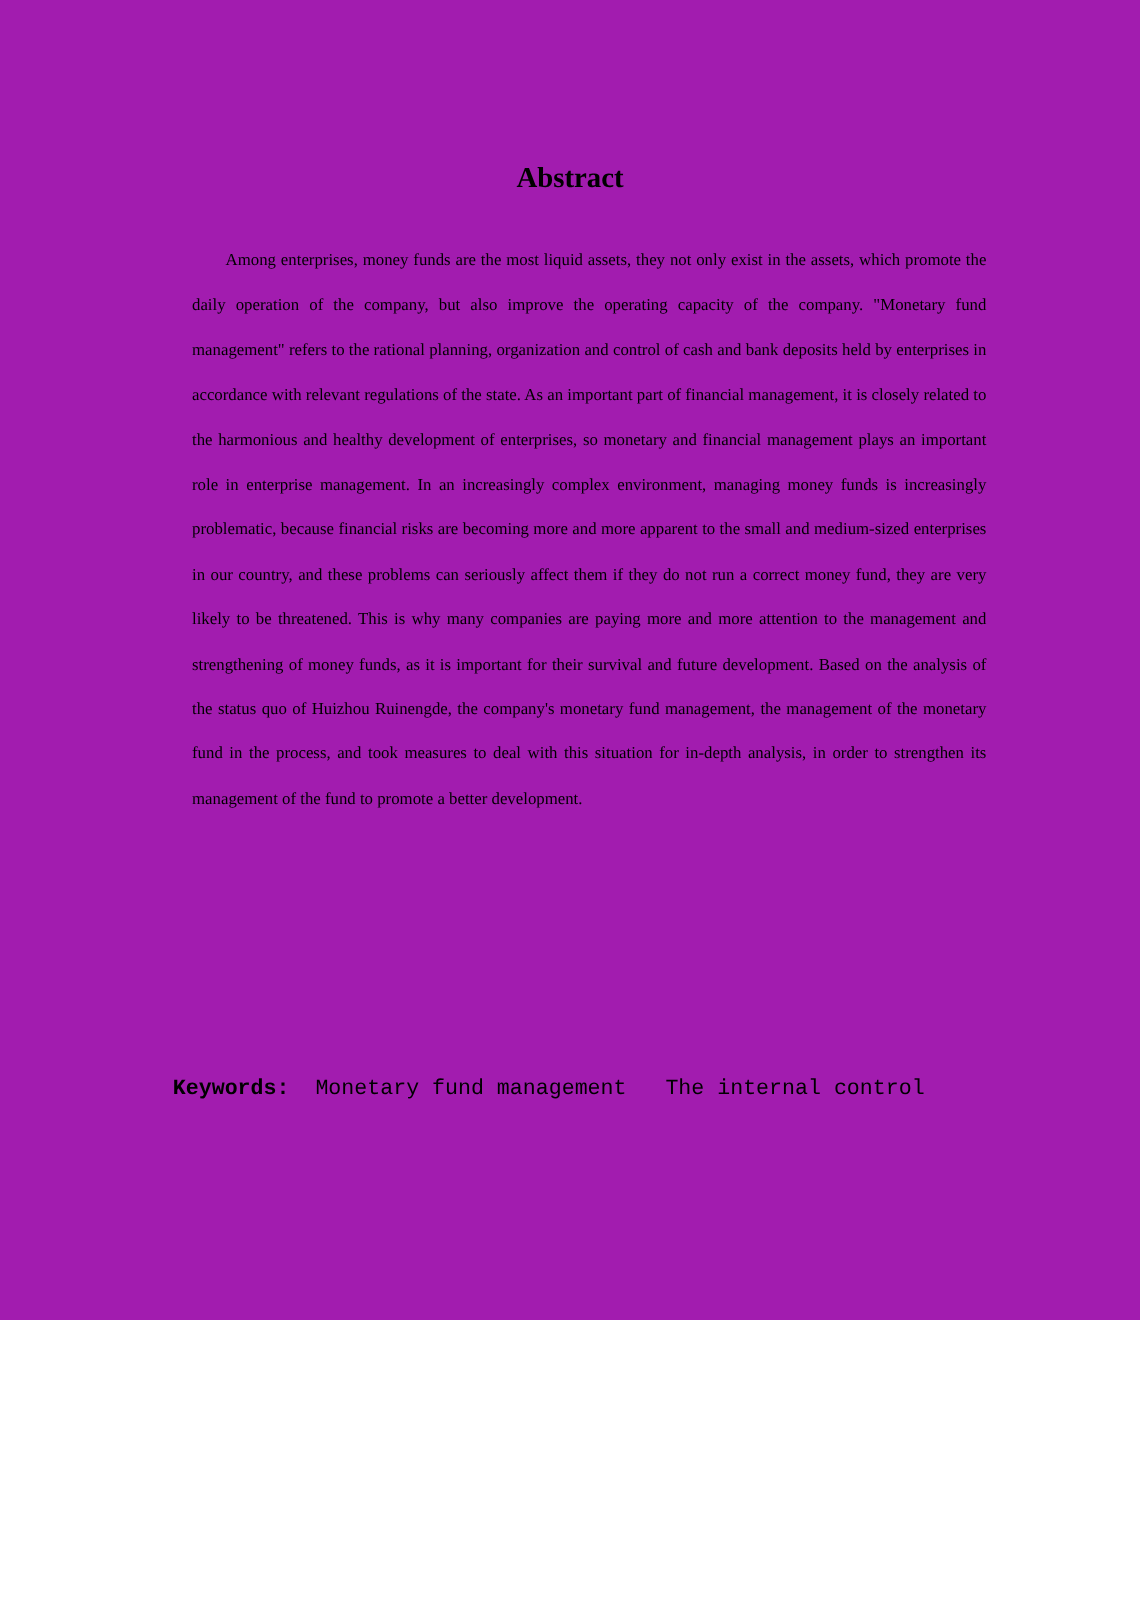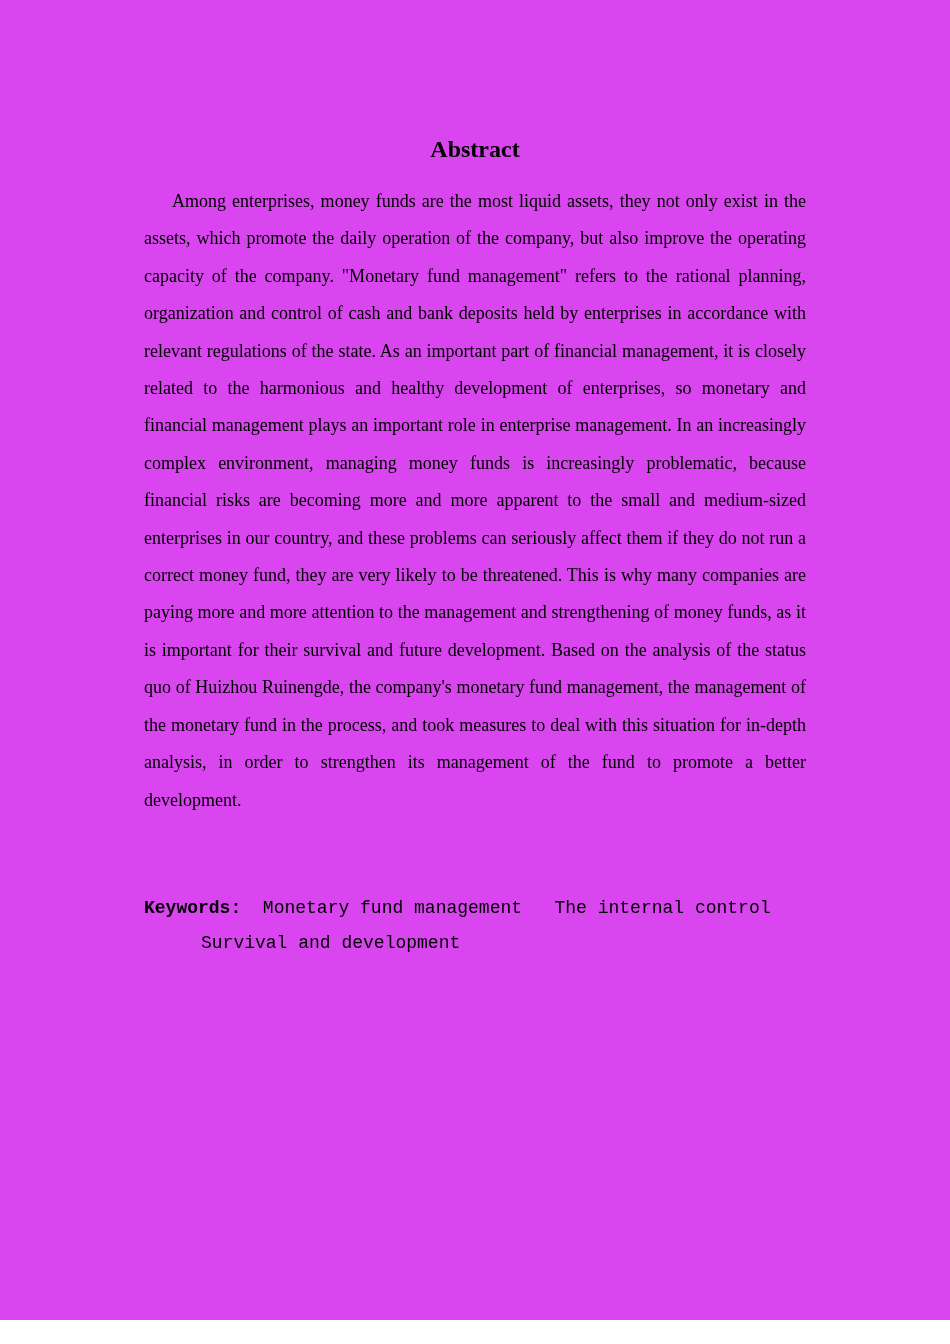--- a/index.html
+++ b/index.html
@@ -13,44 +13,44 @@
       position: relative;
       overflow: hidden;
       font-family: "Liberation Serif", "DejaVu Serif", serif;
       color: #000000;
     }
     .page {
       position: absolute;
       left: 0;
       top: 0;
       width: 950px;
-      height: 1320px;
-      background: #d946ef;
+      height: 1100px;
+      background: #a21caf;
     }
     .title {
       position: absolute;
       left: 0;
       top: 133px;
       width: 950px;
       text-align: center;
       font-size: 24px;
       font-weight: bold;
       line-height: 32px;
       margin: 0;
     }
     .abstract-body {
       position: absolute;
       left: 144px;
       top: 183px;
       width: 662px;
-      font-size: 18px;
+      font-size: 14px;
       line-height: 37.4px;
       text-align: justify;
       text-indent: 28px;
-      margin: 0;
+      margin: 16px;
       letter-spacing: 0;
     }
     .keywords {
       position: absolute;
       left: 144px;
       top: 891px;
       width: 662px;
       font-size: 18px;
       line-height: 35px;
       margin: 0;
@@ -70,15 +70,14 @@
 </head>
 <body>
 
 <div class="page">
   <h1 class="title">Abstract</h1>
 
   <p class="abstract-body">Among enterprises, money funds are the most liquid assets, they not only exist in the assets, which promote the daily operation of the company, but also improve the operating capacity of the company. "Monetary fund management" refers to the rational planning, organization and control of cash and bank deposits held by enterprises in accordance with relevant regulations of the state. As an important part of financial management, it is closely related to the harmonious and healthy development of enterprises, so monetary and financial management plays an important role in enterprise management. In an increasingly complex environment, managing money funds is increasingly problematic, because financial risks are becoming more and more apparent to the small and medium-sized enterprises in our country, and these problems can seriously affect them if they do not run a correct money fund, they are very likely to be threatened. This is why many companies are paying more and more attention to the management and strengthening of money funds, as it is important for their survival and future development. Based on the analysis of the status quo of Huizhou Ruinengde, the company's monetary fund management, the management of the monetary fund in the process, and took measures to deal with this situation for in-depth analysis, in order to strengthen its management of the fund to promote a better development.</p>
 
   <div class="keywords">
     <span class="keywords-label">Keywords:</span><span class="kw">  </span><span class="kw">Monetary fund management</span><span class="kw">   </span><span class="kw">The internal control</span>
-    <span class="keywords-line2">Survival and development</span>
   </div>
 </div>
 
 </body></html>

